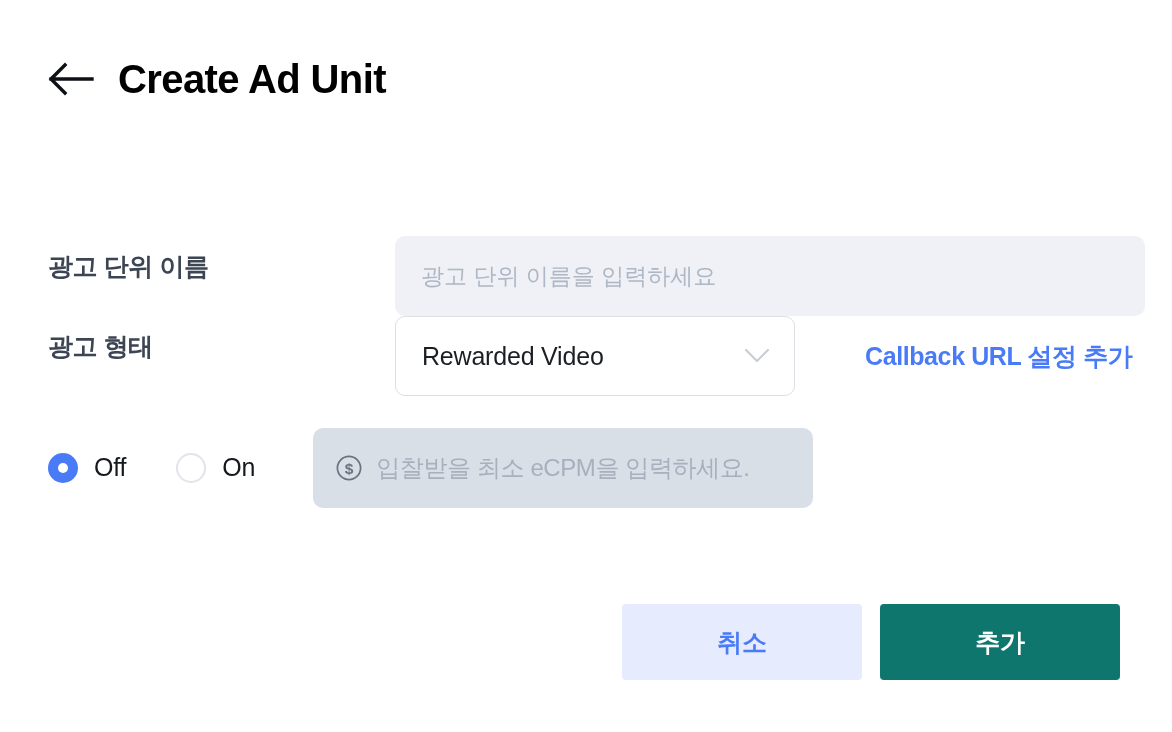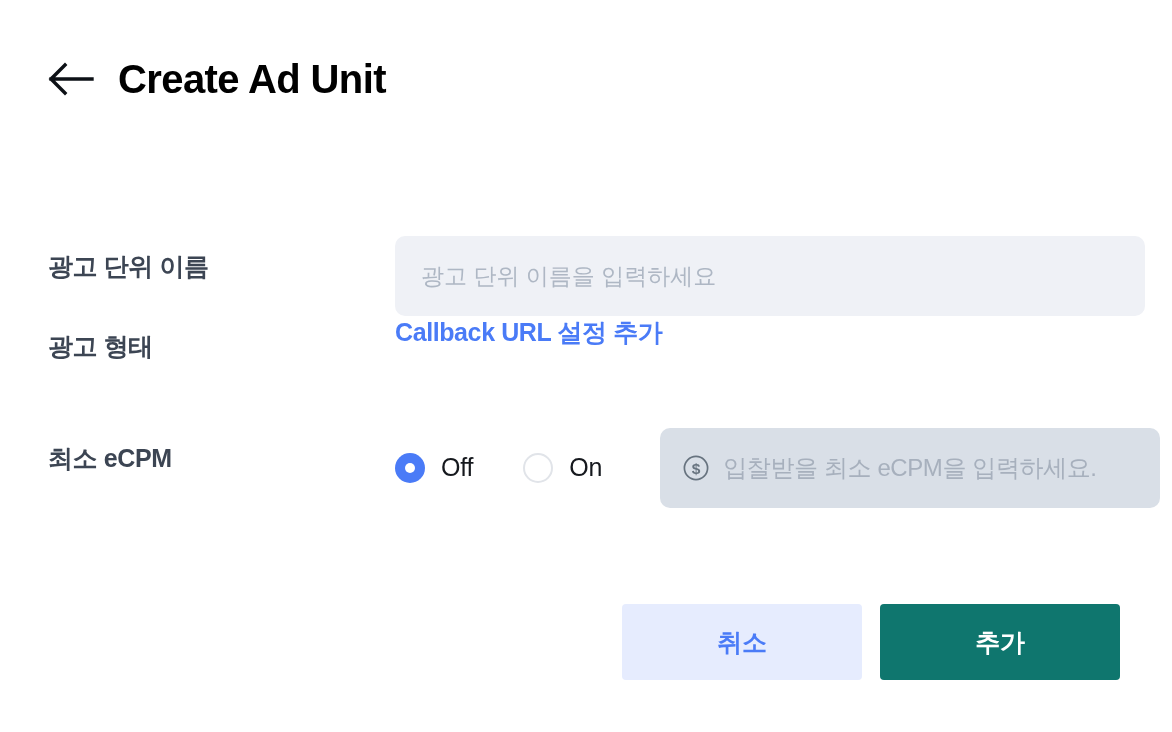--- a/index.html
+++ b/index.html
@@ -254,26 +254,33 @@
 <div class="form">
 
   <div class="form-row row-name">
     <div class="field-label">광고 단위 이름</div>
     <input class="name-input" type="text" placeholder="광고 단위 이름을 입력하세요" style="">
   </div>
 
   <div class="form-row row-type">
     <div class="field-label">광고 형태</div>
     <div class="type-wrap">
+      <div class="select-box">
+        <span class="select-value">Rewarded Video</span>
+        <span class="chevron">
+          <svg width="26" height="16" viewBox="0 0 26 16" fill="none" xmlns="http://www.w3.org/2000/svg">
+            <path d="M2 2L13 13L24 2" stroke="#c9ced6" stroke-width="2.2" stroke-linecap="round" stroke-linejoin="round"></path>
+          </svg>
+        </span>
+      </div>
       <a class="callback-link">Callback URL 설정 추가</a>
     </div>
   </div>
 
   <div class="form-row row-ecpm">
-    <div class="field-label">최소 eCPM</div>
     <div class="ecpm-wrap">
       <div class="radio-group">
         <div class="radio-option">
           <span class="radio-mark on"></span>
           <span class="radio-label">Off</span>
         </div>
         <div class="radio-option">
           <span class="radio-mark off"></span>
           <span class="radio-label">On</span>
         </div>

